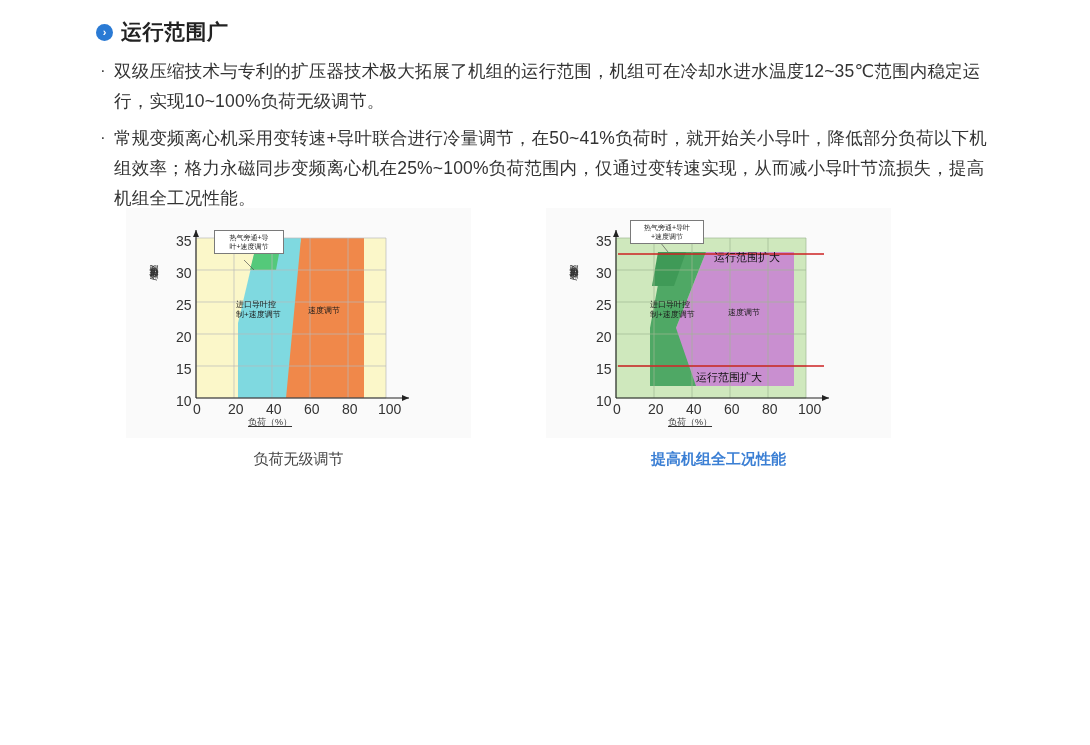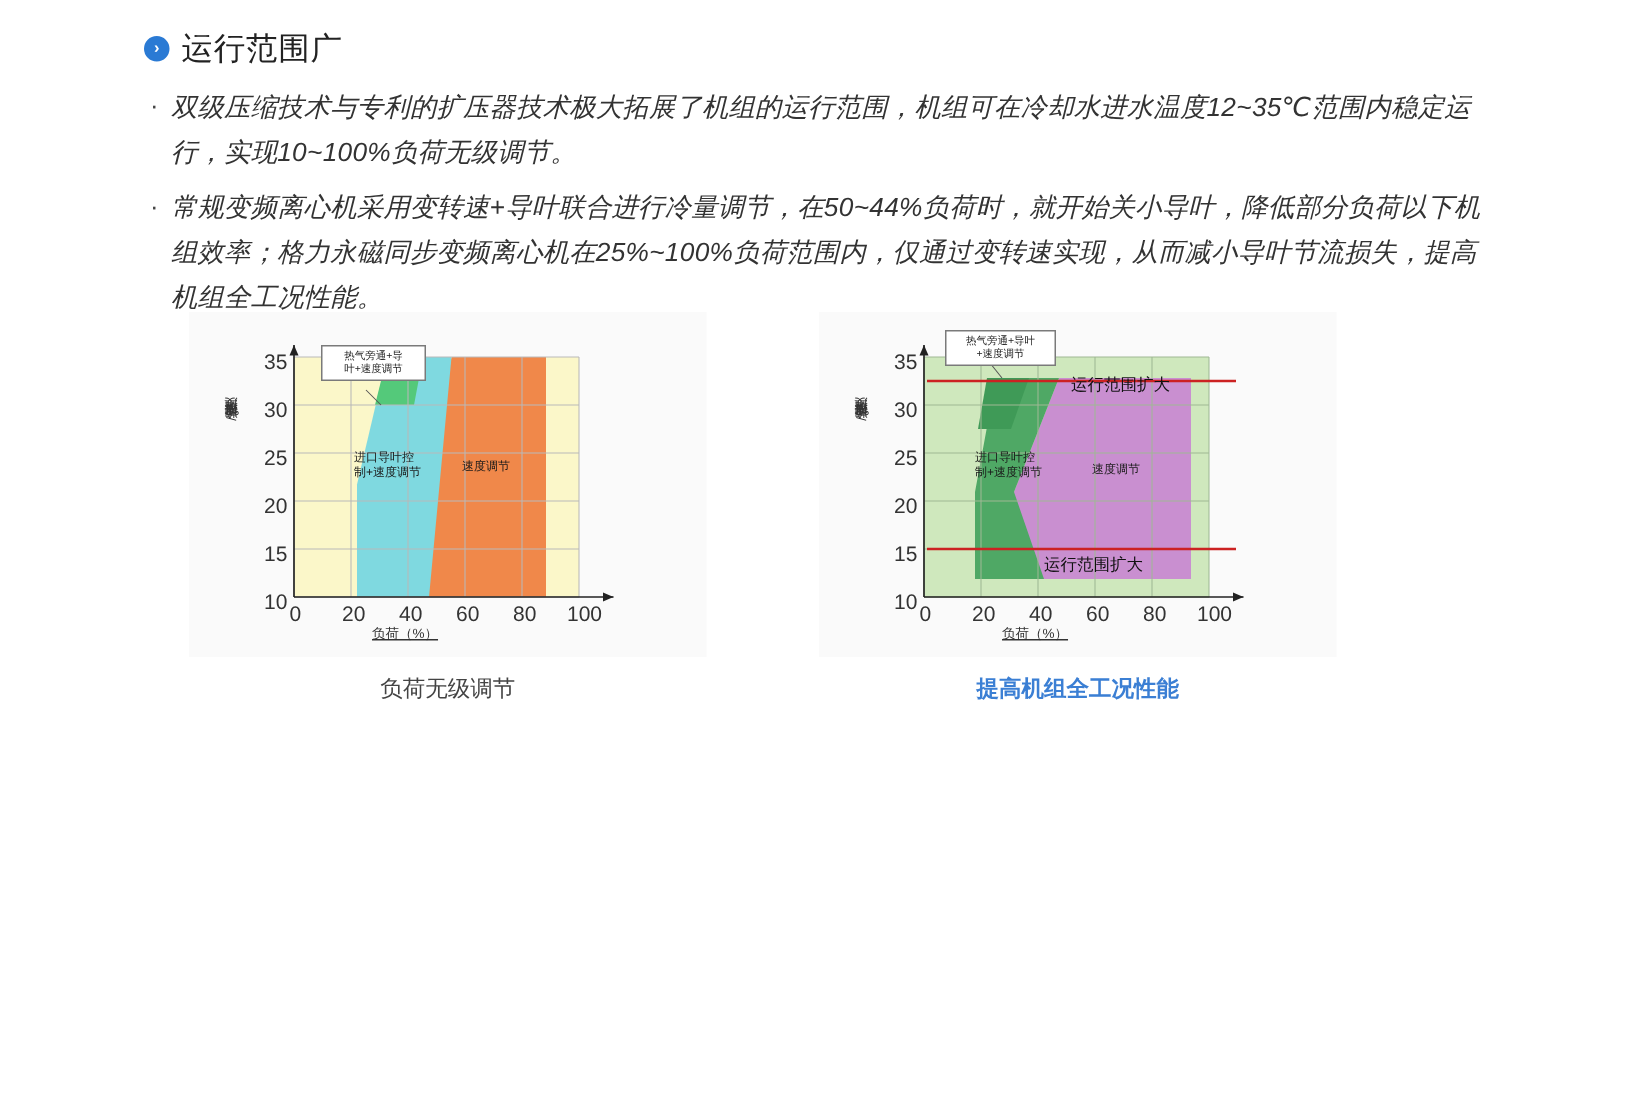--- a/index.html
+++ b/index.html
@@ -31,21 +31,21 @@
     border-radius: 50%;
     background: #2a7ad4;
     color: #fff;
     font-size: 11px;
     line-height: 17px;
     text-align: center;
     font-weight: bold;
   }
   .head-title {
     font-size: 21px;
-    font-weight: normal;
+    font-weight: bold;
     color: #222;
     letter-spacing: 0.5px;
   }
 
   
   .bullets {
     position: absolute;
     left: 100px;
     top: 56px;
     width: 900px;
@@ -61,21 +61,20 @@
     font-size: 17px;
     line-height: 30px;
     color: #444;
     text-align: left;
   }
   .bullet-text {
     font-size: 17.5px;
     line-height: 30px;
     color: #333;
     letter-spacing: 0.2px;
-    font-style: italic;
   }
 
   
   .charts {
     position: absolute;
     left: 126px;
     top: 208px;
     width: 840px;
     display: flex;
     gap: 75px;
@@ -158,21 +157,21 @@
   <div class="head-title">运行范围广</div>
 </div>
 
 <div class="bullets">
   <div class="bullet-row">
     <div class="bullet-dot">·</div>
     <div class="bullet-text">双级压缩技术与专利的扩压器技术极大拓展了机组的运行范围，机组可在冷却水进水温度12~35℃范围内稳定运行，实现10~100%负荷无级调节。</div>
   </div>
   <div class="bullet-row">
     <div class="bullet-dot">·</div>
-    <div class="bullet-text">常规变频离心机采用变转速+导叶联合进行冷量调节，在50~44%负荷时，就开始关小导叶，降低部分负荷以下机组效率；格力永磁同步变频离心机在25%~100%负荷范围内，仅通过变转速实现，从而减小导叶节流损失，提高机组全工况性能。</div>
+    <div class="bullet-text">常规变频离心机采用变转速+导叶联合进行冷量调节，在50~41%负荷时，就开始关小导叶，降低部分负荷以下机组效率；格力永磁同步变频离心机在25%~100%负荷范围内，仅通过变转速实现，从而减小导叶节流损失，提高机组全工况性能。</div>
   </div>
 </div>
 
 <div class="charts">
 
   <div class="chart-block">
     <div class="chart-panel">
       <svg width="345" height="230" viewBox="0 0 345 230">
 
         <rect x="70" y="30" width="190" height="160" fill="#fbf7c9" stroke="none"></rect>

